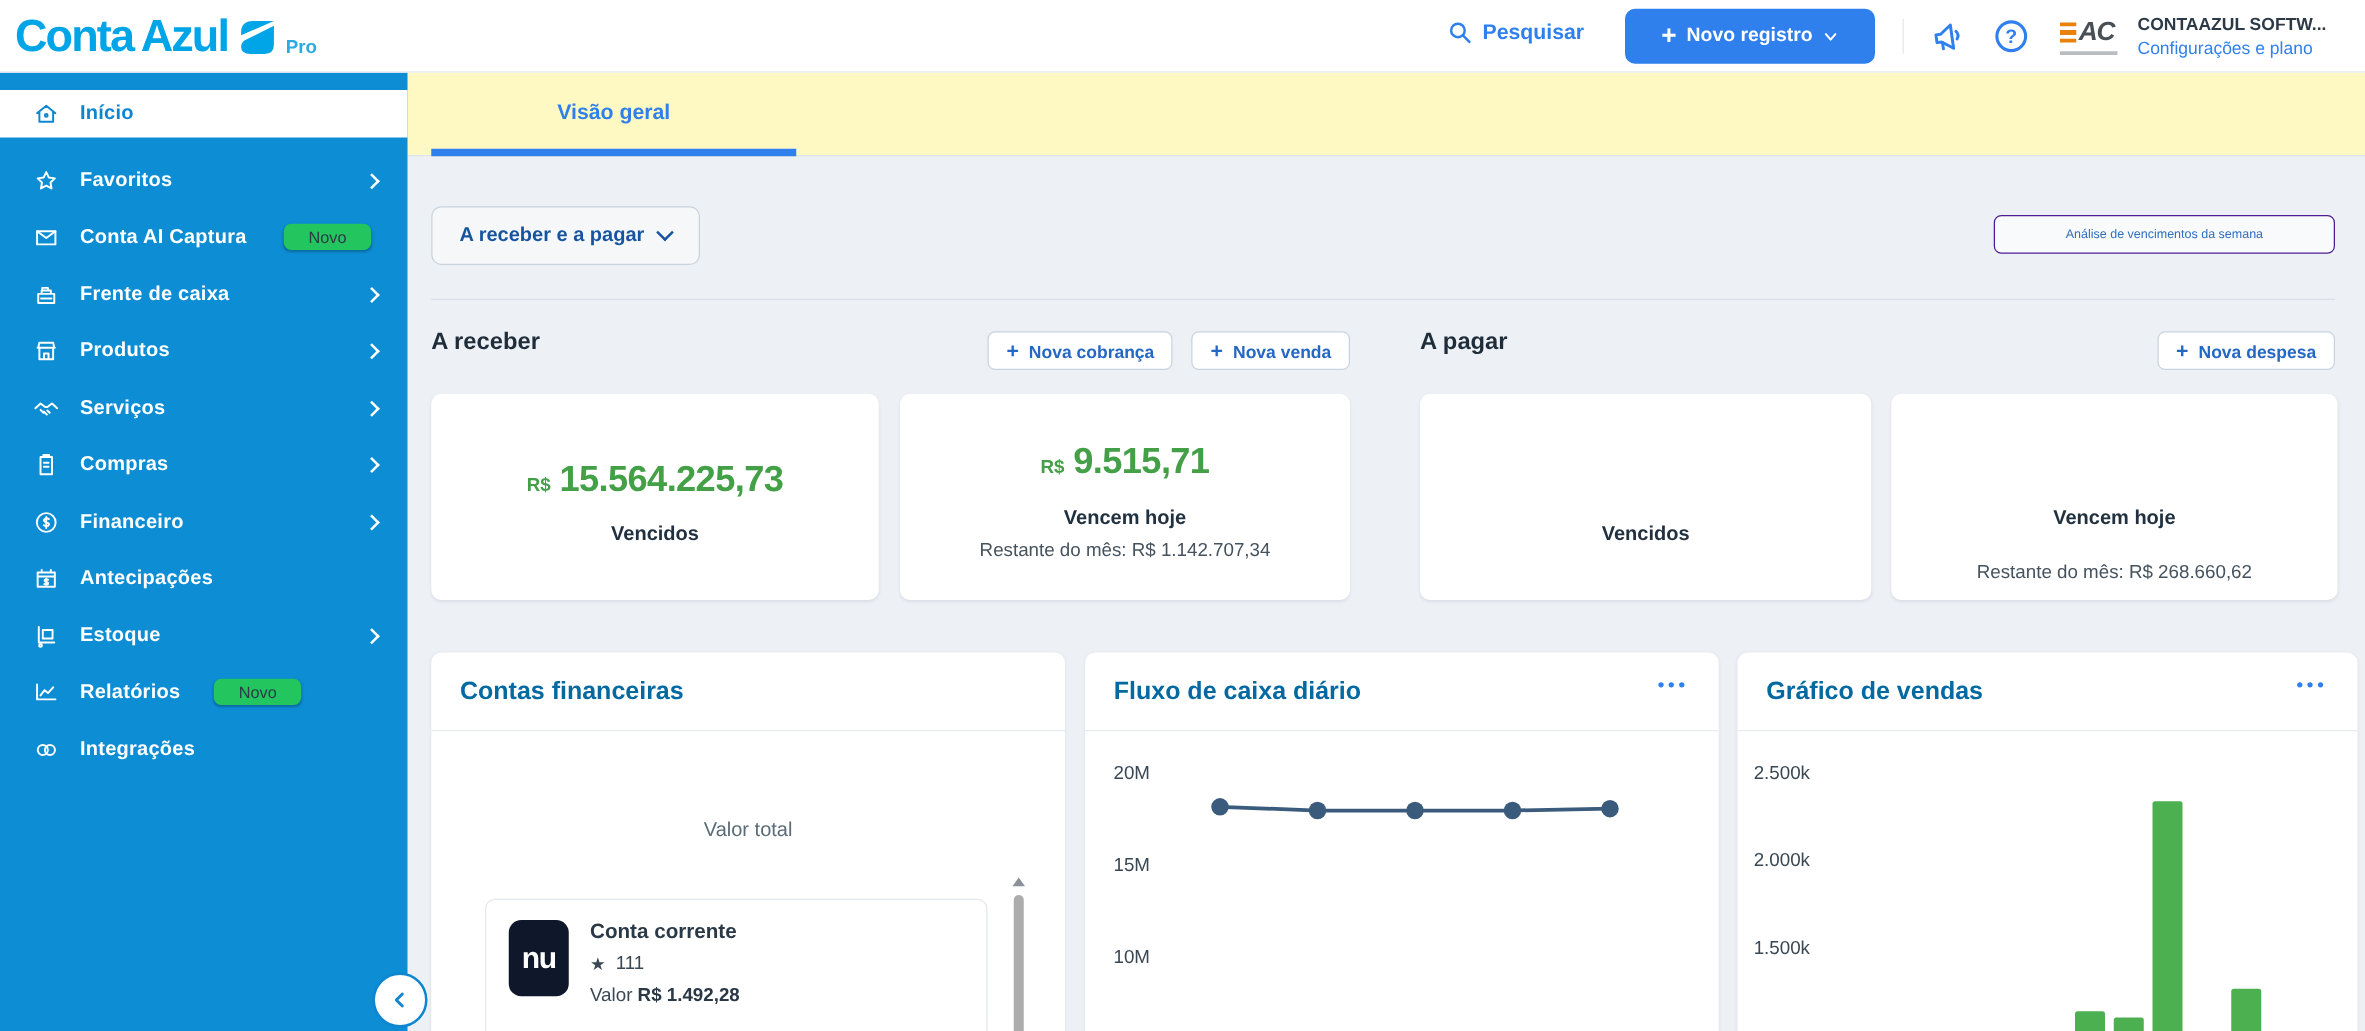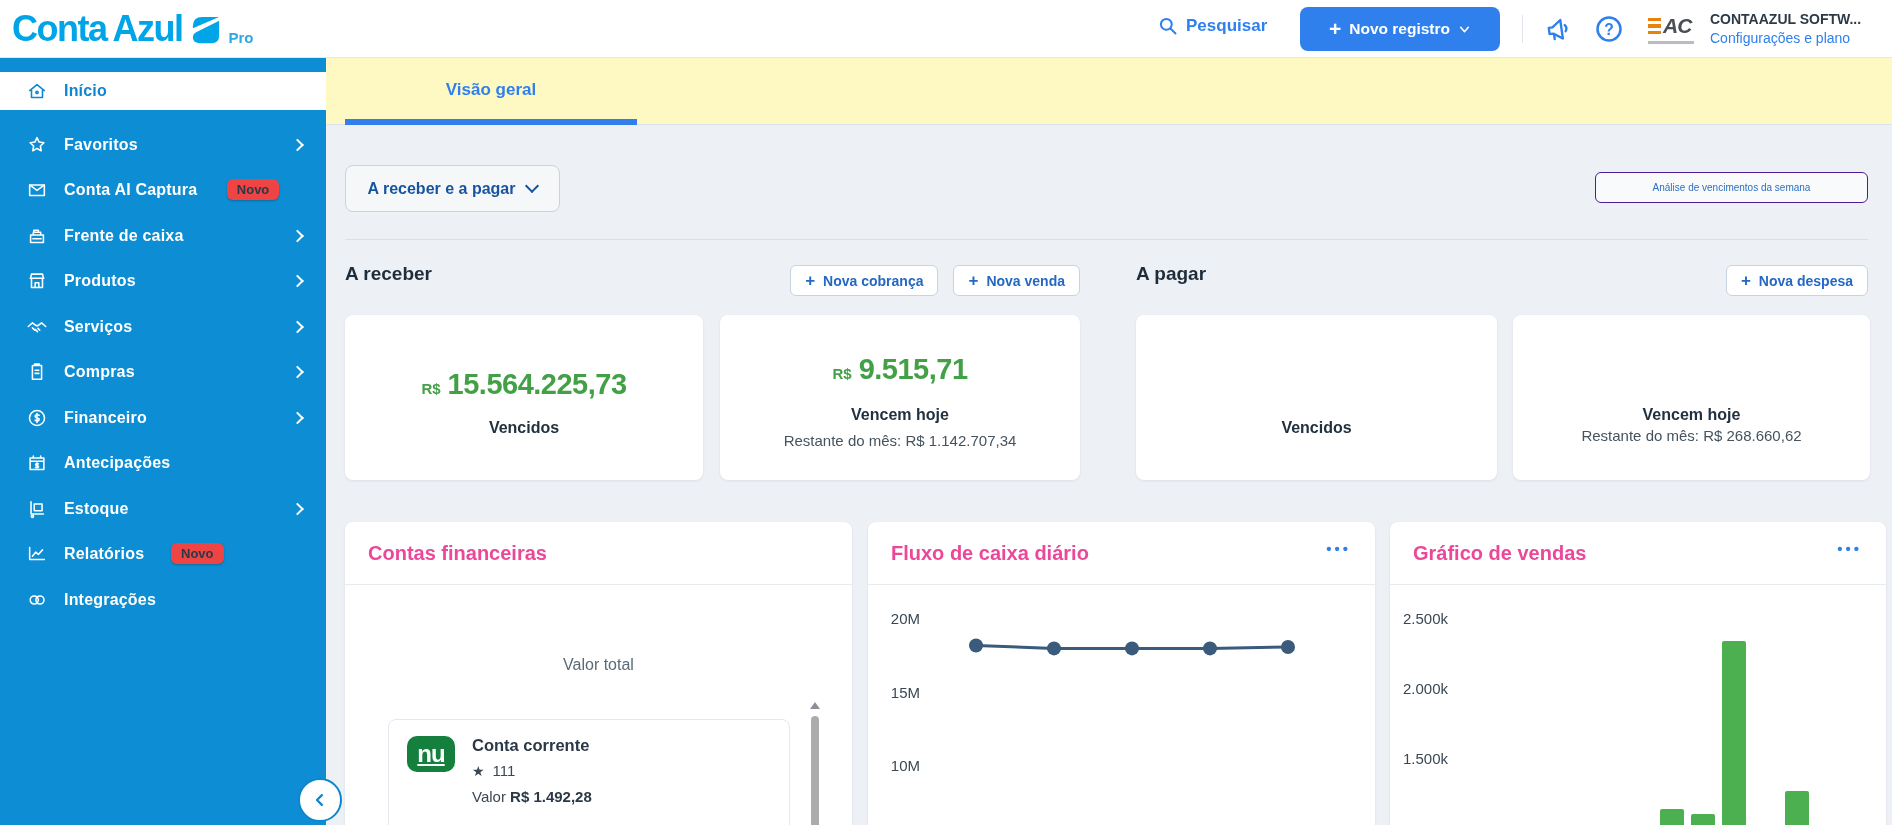--- a/index.html
+++ b/index.html
@@ -29,21 +29,21 @@
   .eac-sub { height:3px; width:46px; background:#B9BDC2; margin-top:3px; }
   .company-name { font-size:14px; font-weight:bold; color:#2C3A47; line-height:19px; white-space:nowrap; }
   .company-link { font-size:14px; color:#2F80ED; line-height:19px; white-space:nowrap; }
 
   
   .sidebar { position:absolute; left:0; top:58px; width:326px; height:767px; background:#0D8DD4; z-index:20; }
   .side-item { position:absolute; left:0; width:326px; height:45px; display:flex; align-items:center; color:#fff; cursor:pointer; }
   .side-item.active { background:#fff; color:#0E86CF; height:38px; }
   .side-item .s-icon { position:absolute; left:26px; width:22px; height:22px; }
   .side-item .s-label { position:absolute; left:64px; font-size:16px; font-weight:bold; letter-spacing:0.2px; }
-  .side-item .badge { position:absolute; left:auto; font-size:13px; font-weight:bold; color:#2B3947; background:#ef4444; border-radius:6px; padding:3px 10px; box-shadow:0 1px 2px rgba(0,0,0,0.25); }
+  .side-item .badge { position:absolute; left:auto; font-size:13px; font-weight:normal; color:#2B3947; background:#22c55e; border-radius:6px; padding:3px 20px; box-shadow:0 1px 2px rgba(0,0,0,0.25); }
   .side-item .chev { position:absolute; right:24px; top:50%; width:9px; height:9px; border-top:2.4px solid #fff; border-right:2.4px solid #fff; transform:translateY(-50%) rotate(45deg); }
   .collapse-btn { position:absolute; left:298px; top:778px; width:44px; height:44px; border-radius:50%; background:#fff; border:2px solid #0E86CF; z-index:40; display:flex; align-items:center; justify-content:center; cursor:pointer; }
 
   
   .tabbar { position:absolute; left:326px; top:58px; width:1566px; height:67px; background:#fef9c3; border-bottom:1px solid #DEE4EC; }
   .tab { position:absolute; left:19px; top:0; width:292px; height:67px; cursor:pointer; }
   .tab .t-label { position:absolute; width:100%; text-align:center; top:22px; font-size:17px; font-weight:bold; color:#2F80ED; }
   .tab .t-underline { position:absolute; left:0; bottom:0; width:100%; height:6px; background:#2F80ED; }
 
   .filter-btn { position:absolute; left:345px; top:165px; width:215px; height:47px; border:1px solid #C9D3DE; border-radius:8px; background:rgba(255,255,255,0.45); display:flex; align-items:center; justify-content:center; gap:12px; cursor:pointer; }
@@ -60,27 +60,27 @@
 
   .value-card { position:absolute; top:315px; height:165px; background:#fff; border-radius:8px; box-shadow:0 1px 3px rgba(16,30,54,0.08); }
   .vc-amount { position:absolute; left:0; width:100%; display:flex; align-items:baseline; justify-content:center; gap:7px; color:#43A047; }
   .vc-amount .cur { font-size:15px; font-weight:bold; }
   .vc-amount .num { font-size:29px; font-weight:bold; letter-spacing:-0.5px; }
   .vc-label { position:absolute; left:0; width:100%; text-align:center; font-size:16px; font-weight:bold; color:#22313F; }
   .vc-sub { position:absolute; left:0; width:100%; text-align:center; font-size:15px; color:#46535E; }
 
   .panel { position:absolute; top:522px; height:400px; background:#fff; border-radius:8px; box-shadow:0 1px 3px rgba(16,30,54,0.08); overflow:hidden; }
   .panel-head { position:absolute; left:0; top:0; width:100%; height:63px; border-bottom:1px solid #E8EBF0; }
-  .panel-head .p-title { position:absolute; left:23px; top:20px; font-size:20px; font-weight:bold; color:#ec4899; }
+  .panel-head .p-title { position:absolute; left:23px; top:20px; font-size:20px; font-weight:bold; color:#0369a1; }
   .panel-head .p-menu { position:absolute; right:24px; top:18px; color:#2F80ED; font-size:15px; font-weight:bold; letter-spacing:3px; cursor:pointer; }
 
   .fin-total { position:absolute; left:0; top:92px; width:100%; text-align:center; font-size:26px; font-weight:bold; color:#36454F; }
   .fin-total-lbl { position:absolute; left:0; top:134px; width:100%; text-align:center; font-size:16px; color:#5A6B76; }
   .account-card { position:absolute; left:43px; top:197px; width:402px; height:230px; background:#fff; border:1px solid #E3E8EE; border-radius:8px; padding:16px 18px; display:flex; gap:17px; cursor:pointer; }
-  .bank-logo { width:48px; height:36px; border-radius:10px; background:#15803d; color:#fff; font-size:24px; font-weight:bold; display:flex; align-items:center; justify-content:center; letter-spacing:-1px;text-decoration:underline; }
+  .bank-logo { width:48px; height:61px; border-radius:10px; background:#0f172a; color:#fff; font-size:24px; font-weight:bold; display:flex; align-items:center; justify-content:center; letter-spacing:-1px; }
   .acct-name { font-size:16.5px; font-weight:bold; color:#2B3947; }
   .acct-rating { margin-top:7px; font-size:15px; color:#3A4854; display:flex; align-items:center; gap:8px; }
   .acct-rating .star { font-size:14px; }
   .acct-value { margin-top:9px; font-size:15px; color:#3A4854; }
   .acct-value b { font-weight:bold; color:#2B3947; }
   .scrollbar { position:absolute; left:465px; top:178px; width:10px; height:222px; }
   .sb-arrow { position:absolute; left:0; top:2px; width:0; height:0; border-left:5px solid transparent; border-right:5px solid transparent; border-bottom:7px solid #8A9199; }
   .sb-thumb { position:absolute; left:1px; top:16px; width:8px; height:210px; background:#ACACAC; border-radius:4px; cursor:pointer; }
 
   .y-tick { position:absolute; height:18px; line-height:18px; text-align:right; font-size:15px; color:#3A4854; }
@@ -319,21 +319,21 @@
           <span class="num">9.515,71</span>
         </div>
         <div class="vc-label" style="top: 91px;">Vencem hoje</div>
         <div class="vc-sub" style="top: 117px;">Restante do mês: R$ 1.142.707,34</div>
       </div>
       <div class="value-card" style="left: 1136px; width: 361px;">
         <div class="vc-label" style="top: 104px;">Vencidos</div>
       </div>
       <div class="value-card" style="left: 1513px; width: 357px;">
         <div class="vc-label" style="top: 91px;">Vencem hoje</div>
-        <div class="vc-sub" style="top: 112px;">Restante do mês: R$ 268.660,62</div>
+        <div class="vc-sub" style="top: 134px;">Restante do mês: R$ 268.660,62</div>
       </div>
     </div>
 
   <div class="panel" style="left:345px; width:507px">
     <div class="panel-head">
       <div class="p-title">Contas financeiras</div>
     </div>
     <div class="fin-total-lbl">Valor total</div>
     <div id="accounts-list">
         <div class="account-card">

